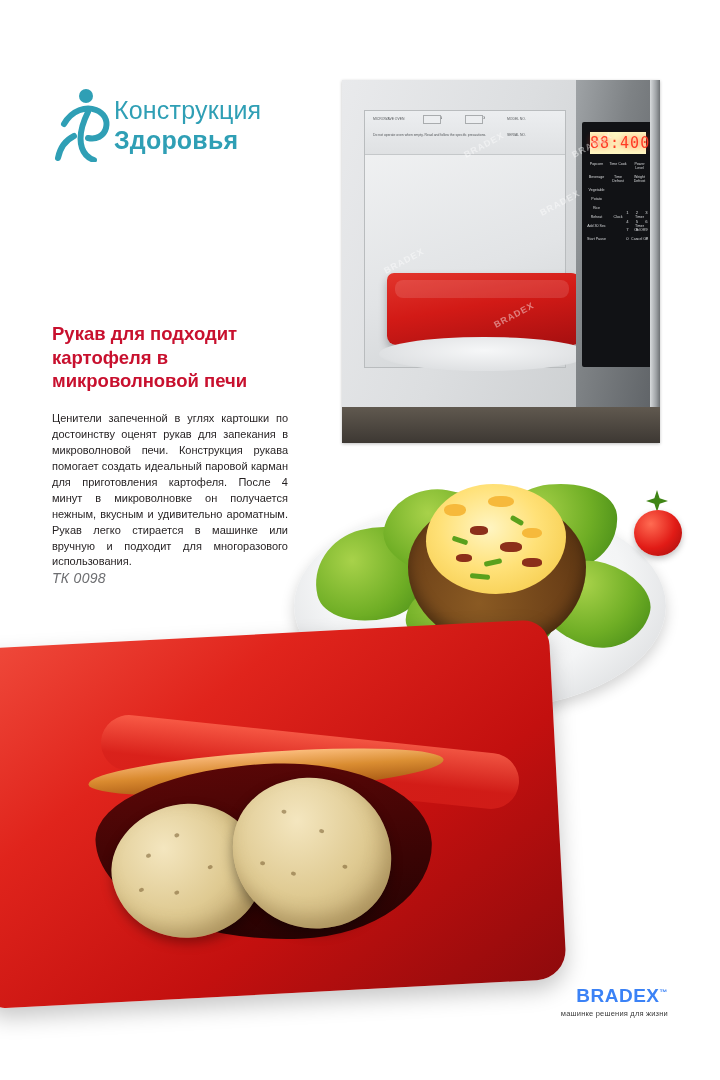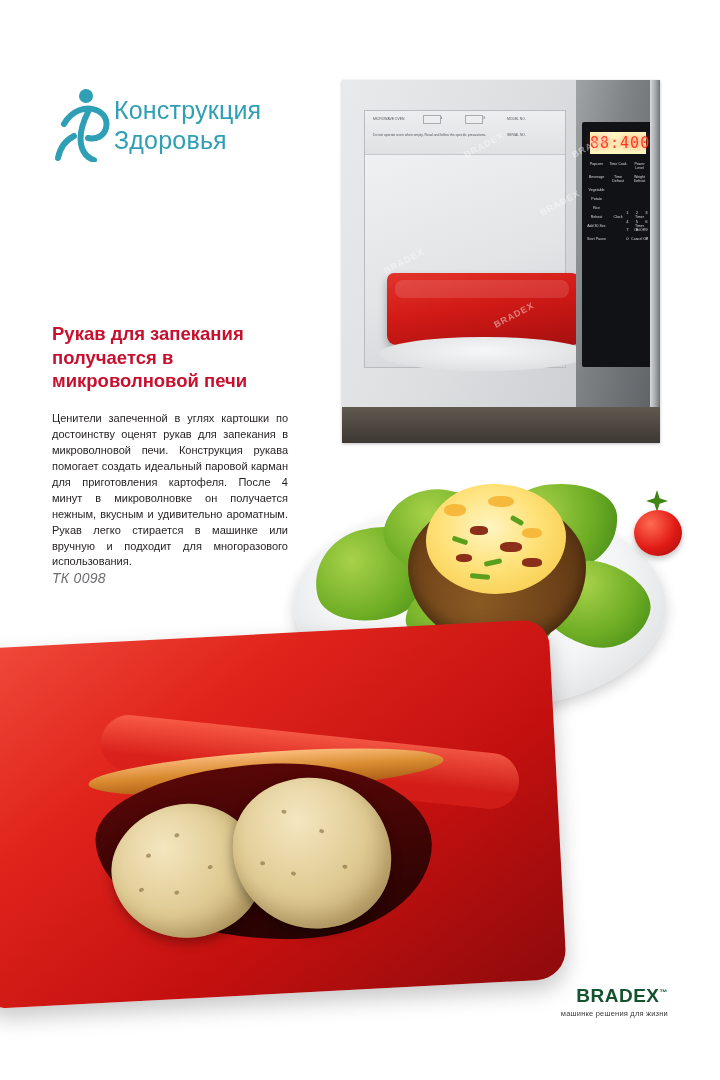--- a/index.html
+++ b/index.html
@@ -44,20 +44,21 @@
     color: #2f9fb5;
     letter-spacing: 0.2px;
     white-space: nowrap;
   }
   .logo-line2 {
     font-size: 25px;
     color: #2f9fb5;
     letter-spacing: 0.2px;
     white-space: nowrap;
     margin-top: 2px;
+    font-weight: bold;
   }
 
   
   .headline {
     position: absolute;
     left: 52px;
     top: 310px;
     width: 230px;
     font-size: 18.5px;
     font-weight: bold;
@@ -365,21 +366,21 @@
   .brand {
     position: absolute;
     right: 52px;
     bottom: 62px;
     text-align: right;
   }
   .brand-name {
     font-size: 19px;
     font-weight: bold;
     letter-spacing: 0.5px;
-    color: #14532d;
+    color: #3b82f6;
   }
   .brand-tm {
     font-size: 8px;
     vertical-align: super;
     font-weight: bold;
   }
   .brand-tag {
     font-size: 7.5px;
     color: #3a3a3a;
     letter-spacing: 0.2px;
@@ -395,21 +396,21 @@
     <path d="M12 40 C20 26 34 22 44 26 C52 29 56 36 54 44 C52 52 44 56 36 54" stroke="#2f9fb5" stroke-width="6" fill="none" stroke-linecap="round"></path>
     <path d="M36 28 C30 40 26 52 30 64 C32 70 36 74 42 76" stroke="#2f9fb5" stroke-width="6" fill="none" stroke-linecap="round"></path>
     <path d="M22 52 C14 56 8 64 6 74" stroke="#2f9fb5" stroke-width="6" fill="none" stroke-linecap="round"></path>
   </svg>
   <div class="logo-text">
     <div class="logo-line1">Конструкция</div>
     <div class="logo-line2">Здоровья</div>
   </div>
 </div>
 
-<h1 class="headline">Рукав для запекания получается в микроволновой печи</h1>
+<h1 class="headline">Рукав для подходит картофеля в микроволновой печи</h1>
 <p class="bodycopy">Ценители запеченной в углях картошки по достоинству оценят рукав для запекания в микроволновой печи. Конструкция рукава помогает создать идеальный паровой карман для приготовления картофеля. После 4 минут в микроволновке он получается нежным, вкусным и удивительно ароматным. Рукав легко стирается в машинке или вручную и подходит для многоразового использования.</p>
 <div class="artcode">ТК 0098</div>
 
 <div class="mw-photo">
   <div class="mw-counter"></div>
   <div class="mw-body">
 
     <div class="mw-cavity">
       <div class="mw-cavity-top">
         <div class="mw-label mw-lbl-a">MICROWAVE OVEN</div>

